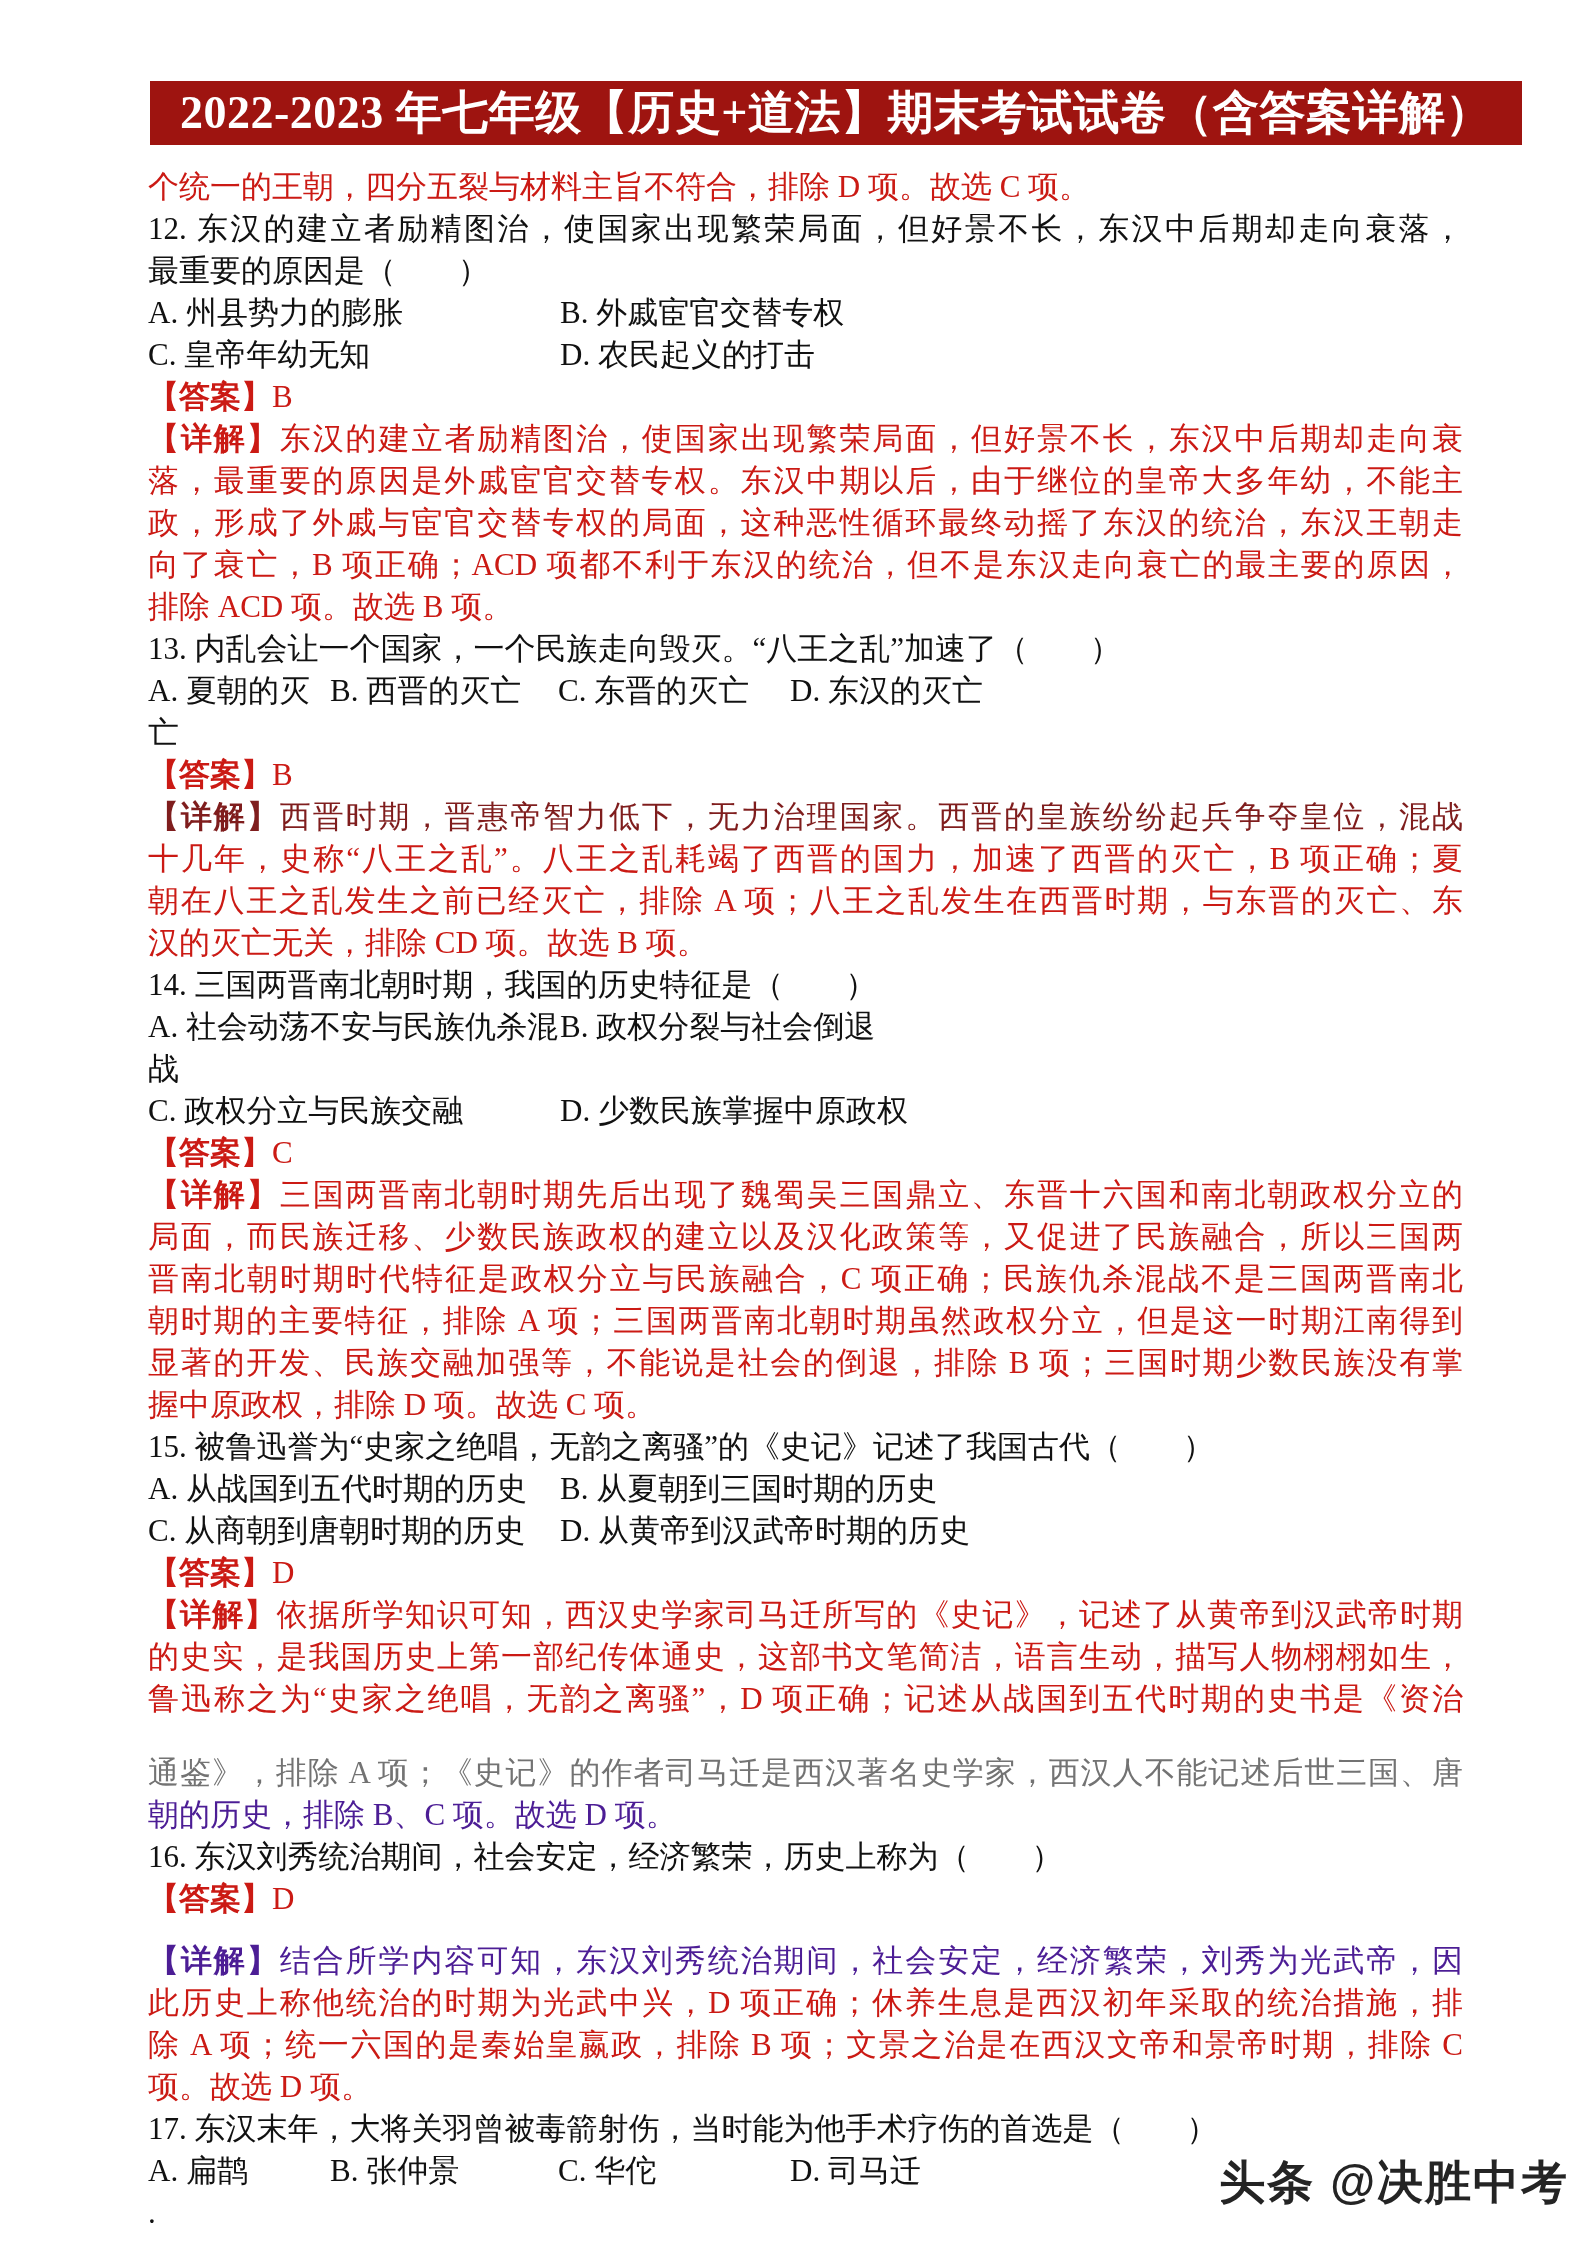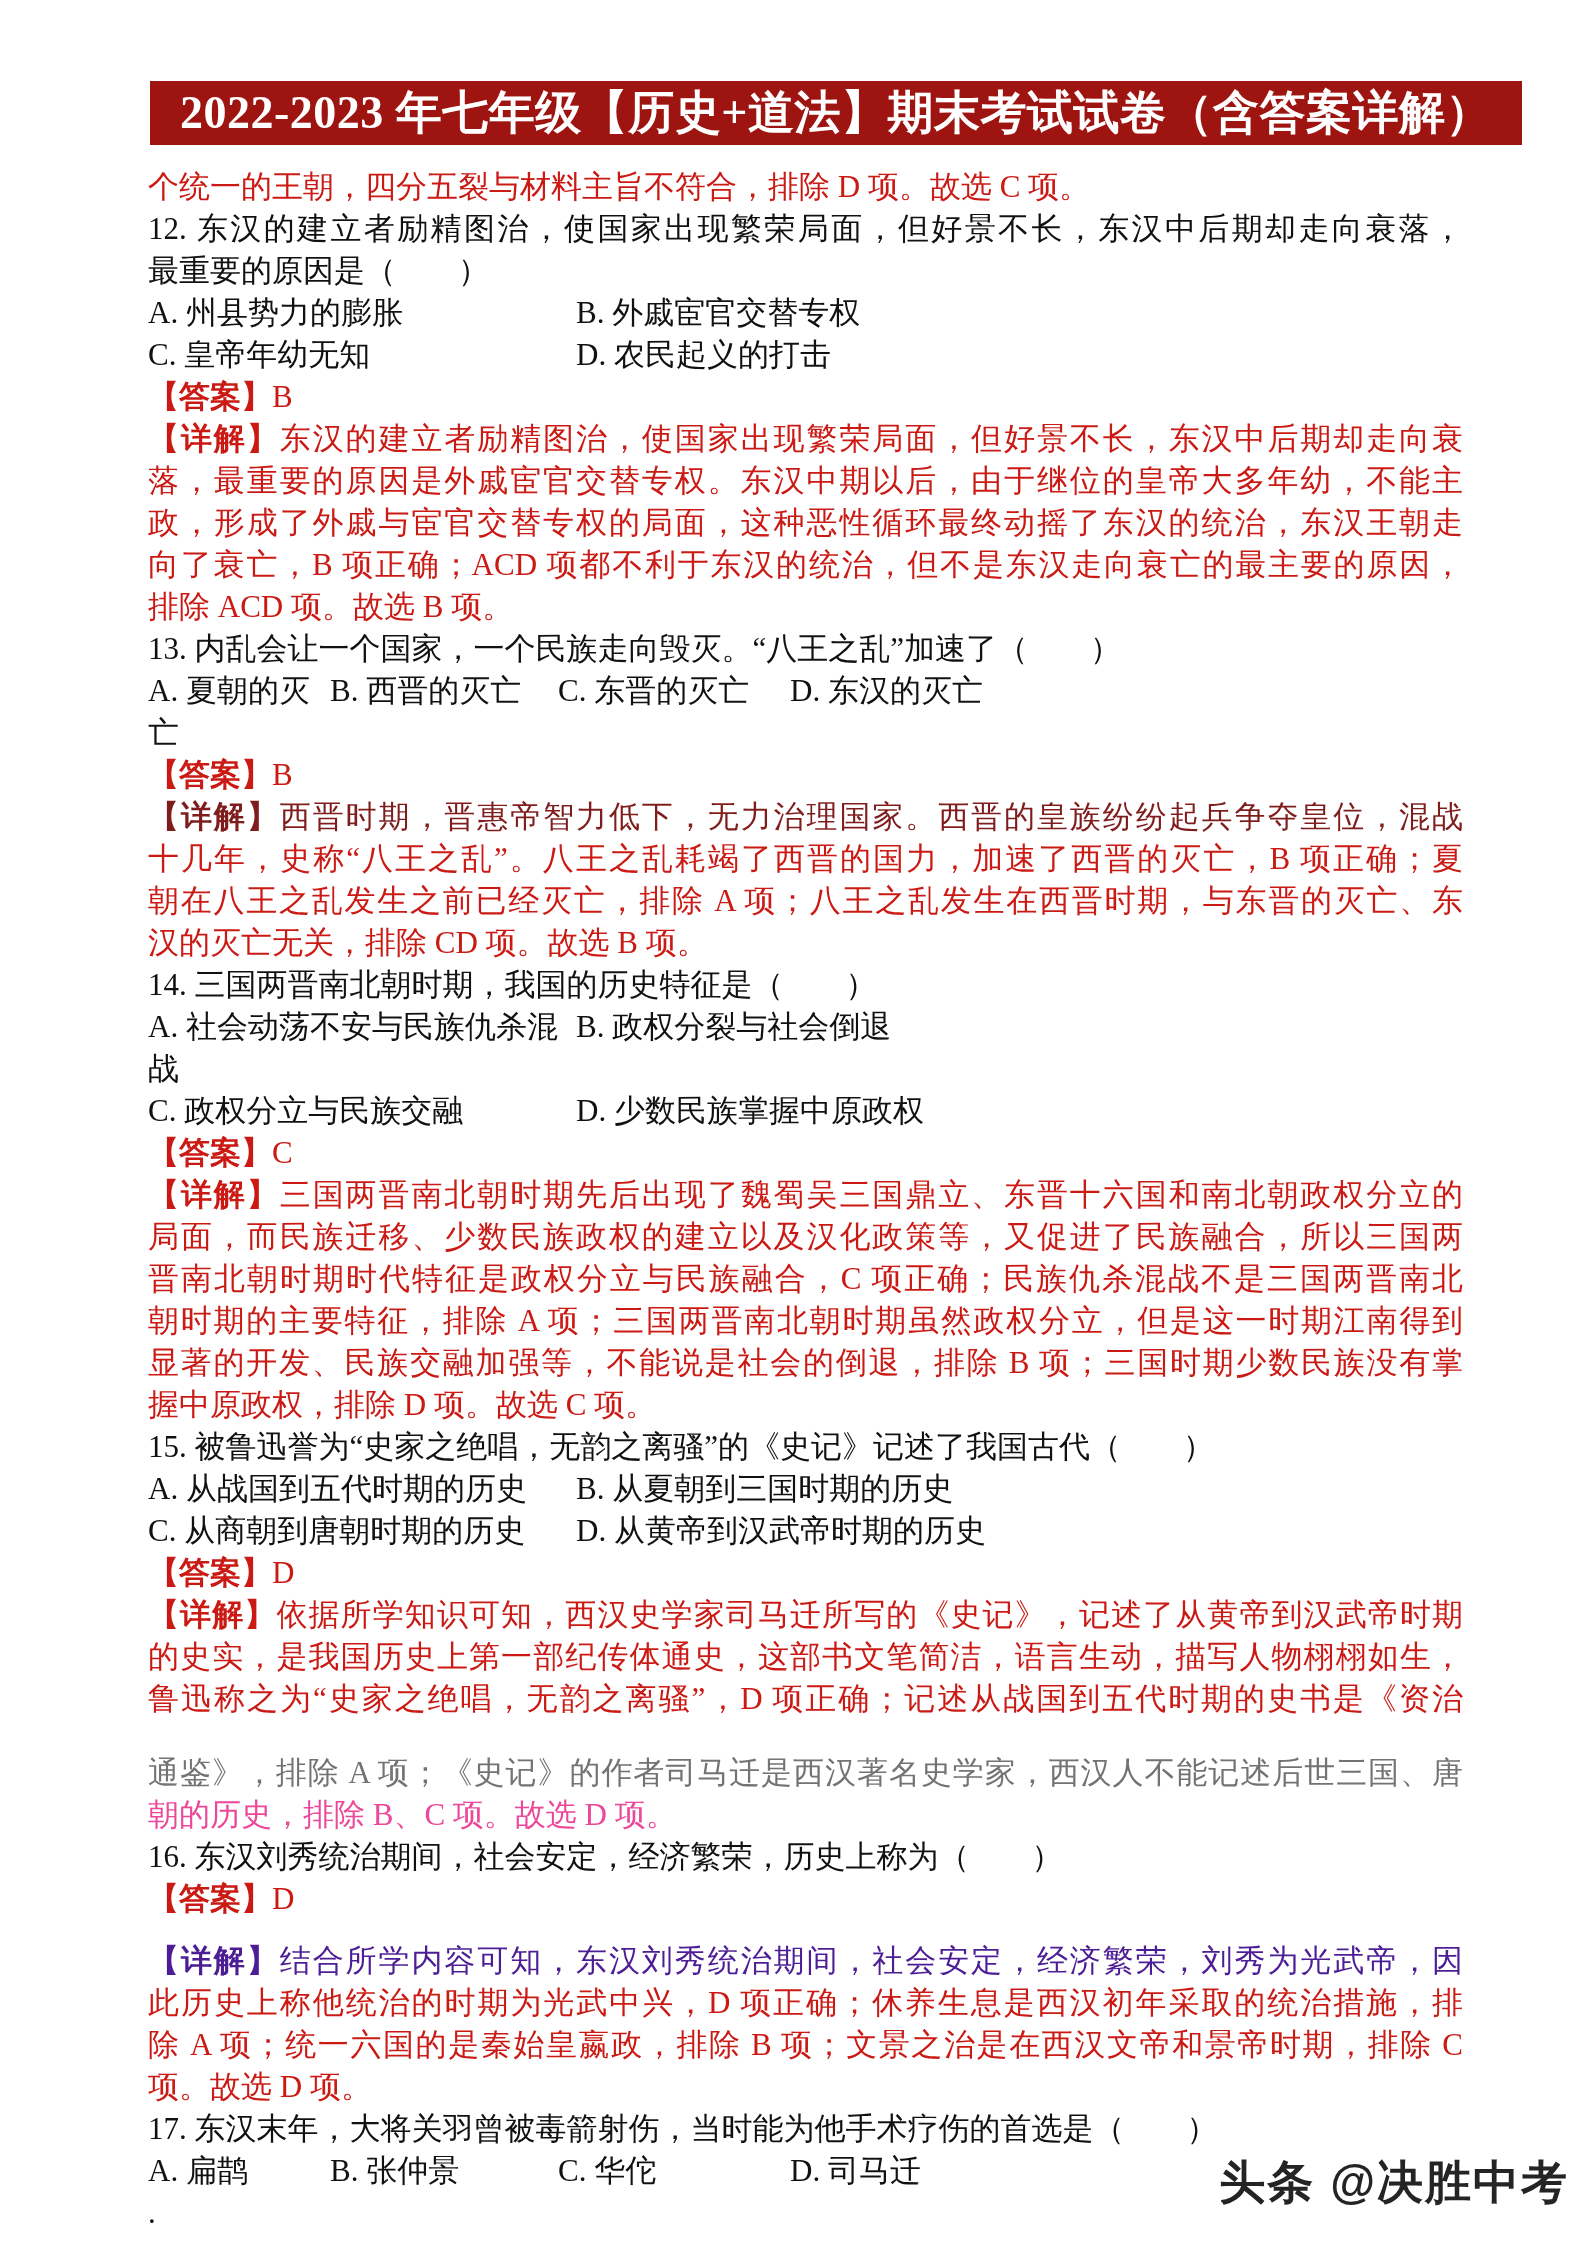--- a/index.html
+++ b/index.html
@@ -17,21 +17,21 @@
     font-weight:700; font-size:46px; white-space:nowrap;
     letter-spacing:0.5px;
   }
   .content {
     position:absolute; left:148px; top:166px; width:1315px;
     font-size:31px; line-height:42px; color:#111111;
   }
   .line { min-height:42px; }
   .fill { text-align:justify; text-align-last:justify; }
   .red { }
-  .g2 { display:grid; grid-template-columns:412px auto;gap:16px; }
+  .g2 { display:grid; grid-template-columns:412px auto; }
   .g4 { display:grid; grid-template-columns:182px 228px 232px auto; }
   .marker { font-family:"Liberation Sans","DejaVu Sans",sans-serif; font-weight:700; }
   .watermark {
     position:absolute; top:2152px; right:18px;
     font-family:"Liberation Sans","DejaVu Sans",sans-serif;
     font-weight:700; font-size:46px; color:#242424;
     letter-spacing:2px; white-space:nowrap;
   }
 </style>
 </head>
@@ -101,21 +101,21 @@
       </div>
       <div class="line g2">
         <span>C. 从商朝到唐朝时期的历史</span>
         <span>D. 从黄帝到汉武帝时期的历史</span>
       </div>
       <div class="line red" style="color: rgb(203, 26, 20);"><span class="marker">【答案】</span><span>D</span></div>
       <div class="line red fill" style="color: rgb(203, 26, 20);"><span class="marker">【详解】</span><span>依据所学知识可知，西汉史学家司马迁所写的《史记》，记述了从黄帝到汉武帝时期</span></div>
       <div class="line red fill" style="color: rgb(203, 26, 20);"><span>的史实，是我国历史上第一部纪传体通史，这部书文笔简洁，语言生动，描写人物栩栩如生，</span></div>
       <div class="line red fill" style="color: rgb(203, 26, 20);"><span>鲁迅称之为“史家之绝唱，无韵之离骚”，D 项正确；记述从战国到五代时期的史书是《资治</span></div>
       <div class="line red fill" style="color: #737373; margin-top: 32px;"><span>通鉴》，排除 A 项；《史记》的作者司马迁是西汉著名史学家，西汉人不能记述后世三国、唐</span></div>
-      <div class="line red" style="color: #ec4899;"><span>朝的历史，排除 B、C 项。故选 D  项。</span></div>
+      <div class="line red" style="color: #4c1d95;"><span>朝的历史，排除 B、C 项。故选 D  项。</span></div>
     </div>
     <div>
       <div class="line">16. 东汉刘秀统治期间，社会安定，经济繁荣，历史上称为（　　）</div>
       <div class="line red" style="color: rgb(203, 26, 20);"><span class="marker">【答案】</span><span>D</span></div>
       <div class="line red fill" style="color: #4c1d95; margin-top: 20px;"><span class="marker">【详解】</span><span>结合所学内容可知，东汉刘秀统治期间，社会安定，经济繁荣，刘秀为光武帝，因</span></div>
       <div class="line red fill" style="color: rgb(203, 26, 20);"><span>此历史上称他统治的时期为光武中兴，D 项正确；休养生息是西汉初年采取的统治措施，排</span></div>
       <div class="line red fill" style="color: rgb(203, 26, 20);"><span>除 A 项；统一六国的是秦始皇嬴政，排除 B 项；文景之治是在西汉文帝和景帝时期，排除 C</span></div>
       <div class="line red" style="color: rgb(203, 26, 20);"><span>项。故选 D 项。</span></div>
     </div>
     <div>

